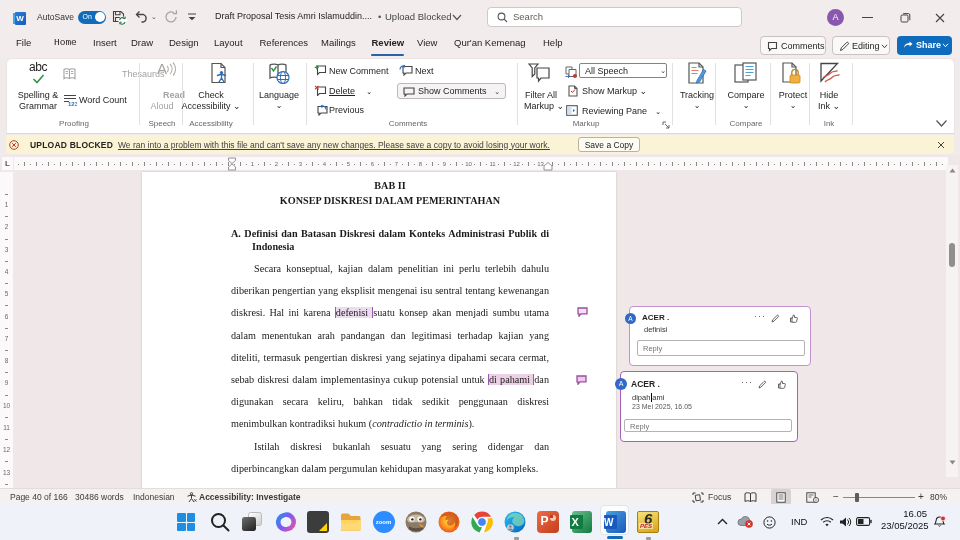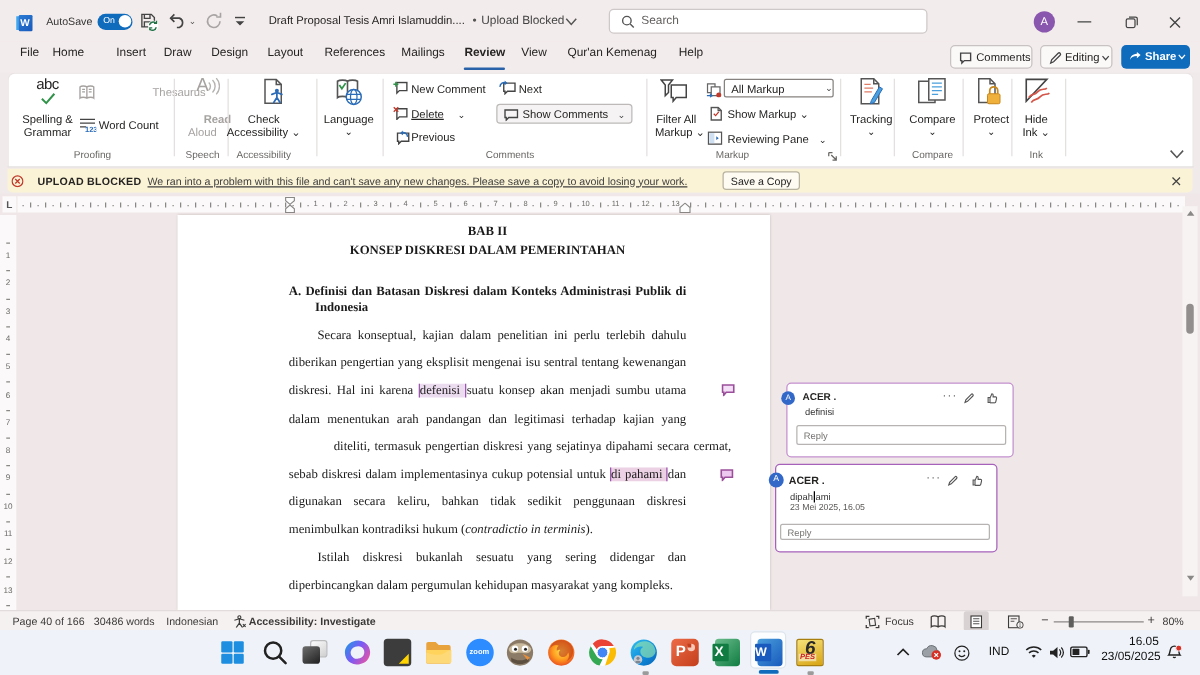--- a/index.html
+++ b/index.html
@@ -76,21 +76,21 @@
   <svg class="abs" style="left:900px;top:12px;" width="11" height="11" viewBox="0 0 11 11">
     <rect x="1" y="3" width="7" height="7" rx="1.2" fill="none" stroke="#444" stroke-width="1"></rect>
     <path d="M3.2 1.6 h5.2 a1.4 1.4 0 0 1 1.4 1.4 v5.2" fill="none" stroke="#444" stroke-width="1"></path>
   </svg>
   <svg class="abs" style="left:935px;top:13px;" width="10" height="10" viewBox="0 0 10 10">
       <path d="M1 1 L9 9 M9 1 L1 9" stroke="#444" stroke-width="1.1"></path>
     </svg>
 </div>
 <div id="menurow">
   <div class="abs" style="left:16px;top:4px;font-size:9.5px;color:#252423;">File</div>
-  <div class="abs" style="left:42px;top:4px;font-size:9.5px;color:#252423;">Home</div>
+  <div class="abs" style="left:54px;top:4px;font-size:9.5px;color:#252423;font-family:Liberation Mono, monospace;">Home</div>
   <div class="abs" style="left:93px;top:4px;font-size:9.5px;color:#252423;">Insert</div>
   <div class="abs" style="left:131px;top:4px;font-size:9.5px;color:#252423;">Draw</div>
   <div class="abs" style="left:169px;top:4px;font-size:9.5px;color:#252423;">Design</div>
   <div class="abs" style="left:214px;top:4px;font-size:9.5px;color:#252423;">Layout</div>
   <div class="abs" style="left:259.5px;top:4px;font-size:9.5px;color:#252423;">References</div>
   <div class="abs" style="left:321px;top:4px;font-size:9.5px;color:#252423;">Mailings</div>
   <div class="abs" style="left:371.5px;top:4px;font-size:9.5px;color:#252423;font-weight:bold;">Review</div>
   <div class="abs" style="left:371px;top:21px;width:33px;height:2.4px;background:#2962a8;border-radius:2px;"></div>
   <div class="abs" style="left:417px;top:4px;font-size:9.5px;color:#252423;">View</div>
   <div class="abs" style="left:454px;top:4px;font-size:9.5px;color:#252423;">Qur'an Kemenag</div>
@@ -222,21 +222,21 @@
   </svg>
   <div class="btxtc" style="left:507px;top:32px;width:52px;">Filter All</div>
   <div class="btxtc" style="left:507px;top:42.5px;width:58px;">Markup ⌄</div>
   <svg class="abs" style="left:557px;top:8px;" width="13" height="12" viewBox="0 0 13 12">
     <path d="M1 1 h6 v7 h-6 z" fill="#fff" stroke="#666" stroke-width="1"></path>
     <path d="M4 3.5 h7 v7 h-7 z" fill="#fff" stroke="#666" stroke-width="1"></path>
     <path d="M0.5 10.5 h4 l-1.5-1.5 m1.5 1.5 l-1.5 1.5" stroke="#2b6cb8" stroke-width="0.9" fill="none"></path>
     <circle cx="10" cy="10" r="2" fill="#c0392b"></circle>
   </svg>
   <div class="abs" style="left:571px;top:5px;width:88px;height:15px;background:#fff;border:1px solid #868280;border-radius:2px;">
-    <span class="abs" style="left:5px;top:1.5px;font-size:9px;color:#252423;">All Markup</span>
+    <span class="abs" style="left:5px;top:1.5px;font-size:9px;color:#252423;">All Speech</span>
     <span class="abs" style="left:80px;top:2px;font-size:7.5px;color:#444;">⌄</span>
   </div>
   <svg class="abs" style="left:560px;top:27px;" width="10" height="12" viewBox="0 0 10 12">
       <path d="M1 1 h5.5 l2.5 2.5 v7.5 h-8 z" fill="#fff" stroke="#555" stroke-width="1.1"></path>
       <path d="M6.5 1 v2.5 h2.5" fill="none" stroke="#555" stroke-width="1"></path>
       <path d="M3 6 l1.5 1.5 l2.5-3" stroke="#c0392b" stroke-width="1" fill="none"></path>
     </svg>
   <div class="btxt" style="left:574px;top:28px;">Show Markup ⌄</div>
   <svg class="abs" style="left:558px;top:47px;" width="12" height="11" viewBox="0 0 12 11">
       <rect x="0.7" y="0.7" width="10.6" height="9.6" fill="#fff" stroke="#555" stroke-width="1.1"></rect>
@@ -517,21 +517,21 @@
       .hl2 { background:#ecd0e4; border-left:1.2px solid #9b59ad; border-right:1.2px solid #9b59ad; }
     </style>
     <div class="dl dc" style="top:8px;">BAB II</div>
     <div class="dl dc" style="top:22.5px;">KONSEP DISKRESI DALAM PEMERINTAHAN</div>
     <div class="dl dj" style="top:56px;font-weight:bold;">A. Definisi dan Batasan Diskresi dalam Konteks Administrasi Publik di</div>
     <div class="dl" style="top:68.5px;left:110px;font-weight:bold;">Indonesia</div>
     <div class="dl dj" style="top:91px;text-indent:23px;">Secara konseptual, kajian dalam penelitian ini perlu terlebih dahulu</div>
     <div class="dl dj" style="top:113.2px;">diberikan pengertian yang eksplisit mengenai isu sentral tentang kewenangan</div>
     <div class="dl dj" style="top:135.4px;">diskresi. Hal ini karena <span class="hl1">defenisi&nbsp;</span>suatu konsep akan menjadi sumbu utama</div>
     <div class="dl dj" style="top:157.6px;">dalam menentukan arah pandangan dan legitimasi terhadap kajian yang</div>
-    <div class="dl dj" style="top:179.8px;margin-left:36px;">diteliti, termasuk pengertian diskresi yang sejatinya dipahami secara cermat,</div>
+    <div class="dl dj" style="top:179.8px;">diteliti, termasuk pengertian diskresi yang sejatinya dipahami secara cermat,</div>
     <div class="dl dj" style="top:202px;">sebab diskresi dalam implementasinya cukup potensial untuk <span class="hl2">di pahami&nbsp;</span>dan</div>
     <div class="dl dj" style="top:224.2px;">digunakan secara keliru, bahkan tidak sedikit penggunaan diskresi</div>
     <div class="dl" style="top:246.4px;">menimbulkan kontradiksi hukum (<i>contradictio in terminis</i>).</div>
     <div class="dl dj" style="top:268.6px;text-indent:23px;">Istilah diskresi bukanlah sesuatu yang sering didengar dan</div>
     <div class="dl" style="top:290.8px;">diperbincangkan dalam pergumulan kehidupan masyarakat yang kompleks.</div>
 
     <svg class="abs" style="left:435px;top:135px;" width="11" height="10" viewBox="0 0 11 10">
         <path d="M1 1 h9 v5.8 h-6 l-2 2.4 v-2.4 h-1 z" fill="#f3dff6" stroke="#9b4f9b" stroke-width="1.3"></path>
       </svg>
     <svg class="abs" style="left:434px;top:202.5px;" width="11" height="10" viewBox="0 0 11 10">

